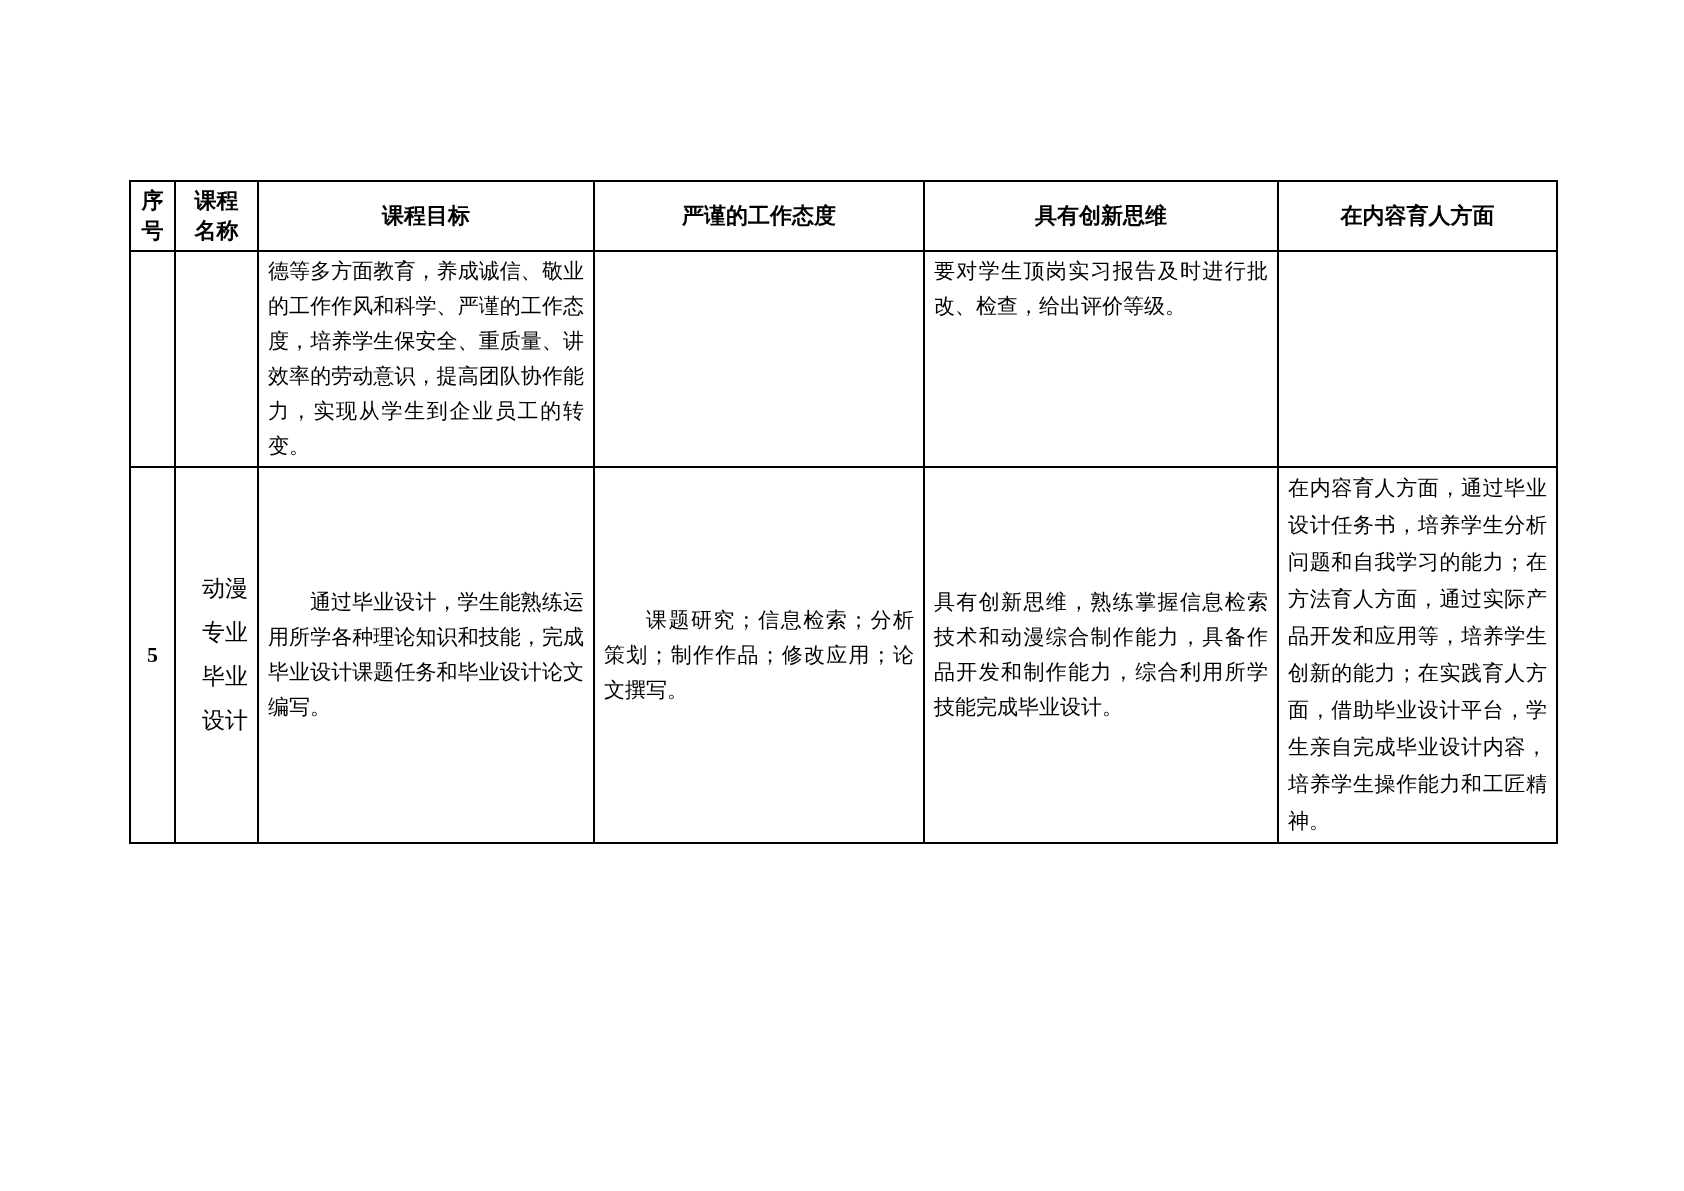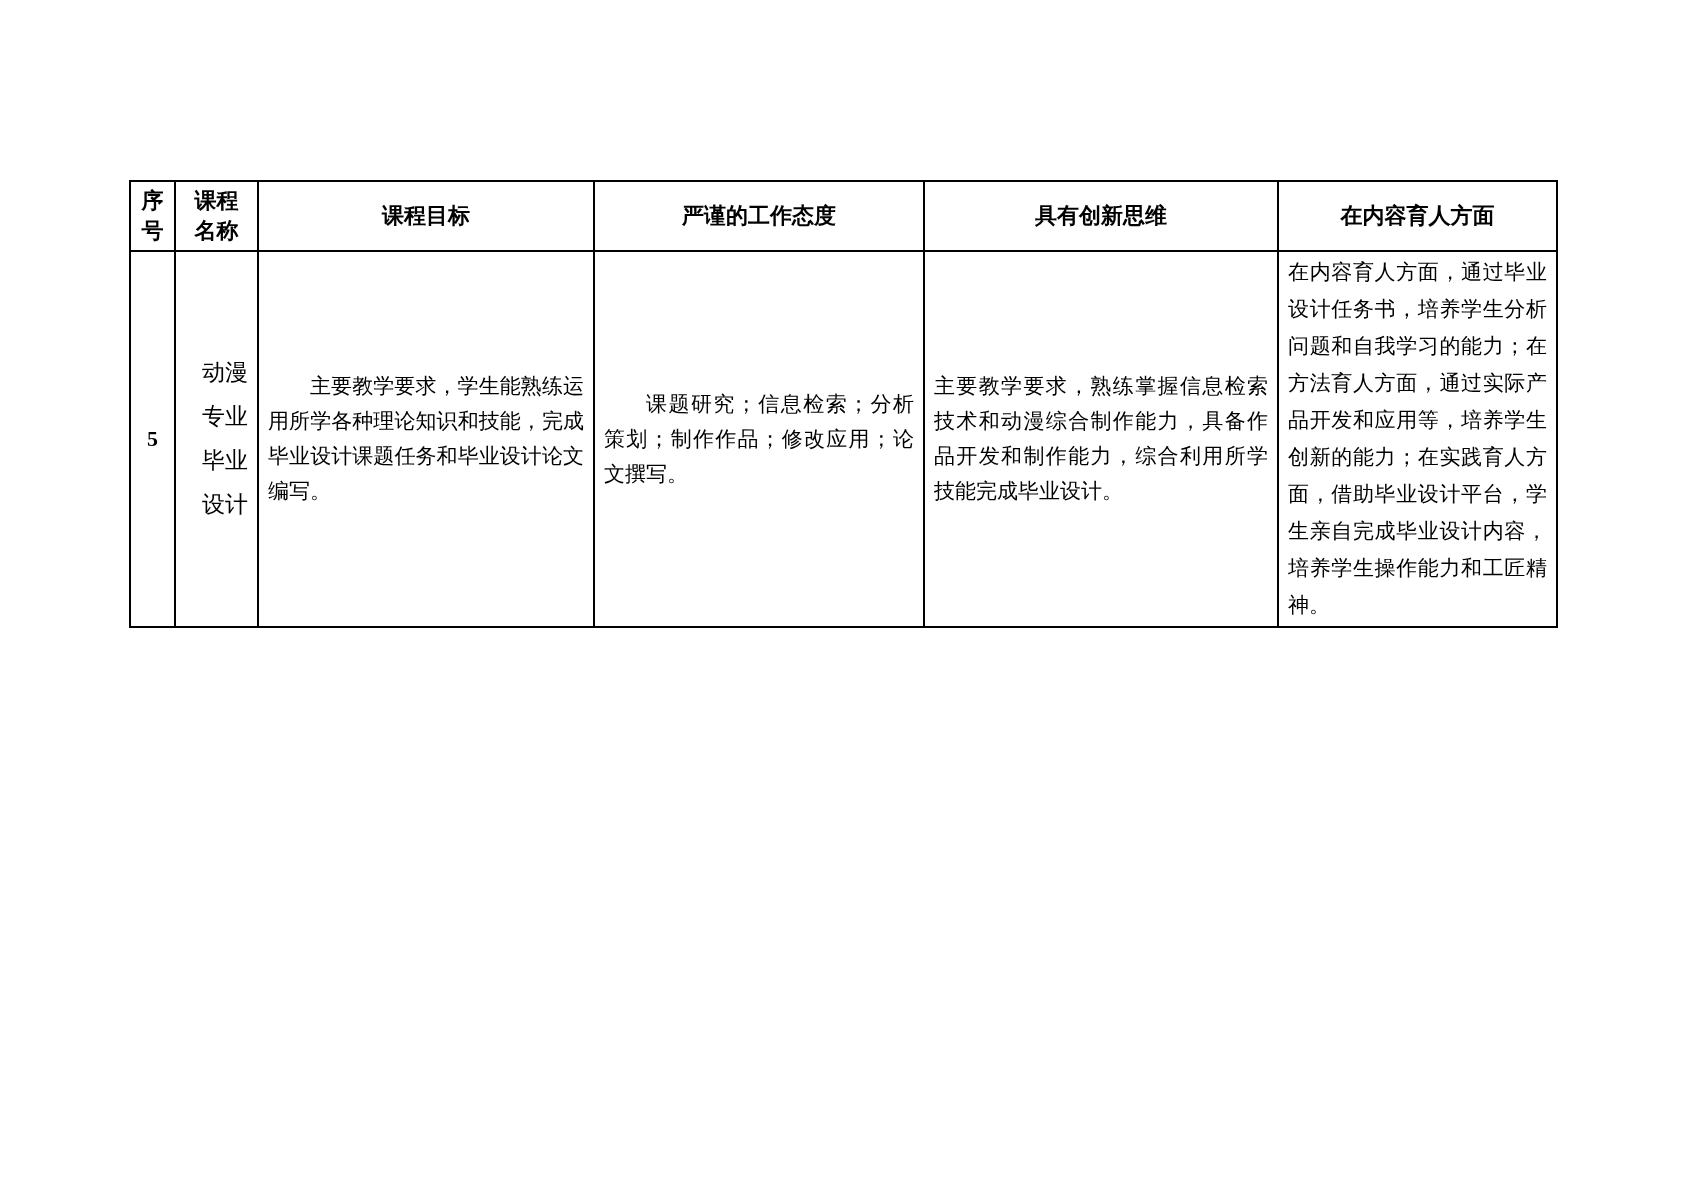--- a/index.html
+++ b/index.html
@@ -98,28 +98,36 @@
       <th class="hdr">序
 号</th>
       <th class="hdr">课程
 名称</th>
       <th class="hdr">课程目标</th>
       <th class="hdr">严谨的工作态度</th>
       <th class="hdr">具有创新思维</th>
       <th class="hdr">在内容育人方面</th>
     </tr>
 
+    <tr class="row-cont">
+      <td class="body-cell v-top"></td>
+      <td class="body-cell v-top"></td>
+      <td class="body-cell v-top justify">德等多方面教育，养成诚信、敬业的工作作风和科学、严谨的工作态度，培养学生保安全、重质量、讲效率的劳动意识，提高团队协作能力，实现从学生到企业员工的转变。</td>
+      <td class="body-cell v-top"></td>
+      <td class="body-cell v-top justify">要对学生顶岗实习报告及时进行批改、检查，给出评价等级。</td>
+      <td class="body-cell v-top"></td>
+    </tr>
 
     <tr class="row-five">
       <td class="serial-cell">5</td>
       <td class="course-name-cell">动漫
 专业
 毕业
 设计</td>
-      <td class="body-cell v-mid justify indent">主要教学要求，学生能熟练运用所学各种理论知识和技能，完成毕业设计课题任务和毕业设计论文编写。</td>
+      <td class="body-cell v-mid justify indent">通过毕业设计，学生能熟练运用所学各种理论知识和技能，完成毕业设计课题任务和毕业设计论文编写。</td>
       <td class="body-cell v-mid justify indent">课题研究；信息检索；分析策划；制作作品；修改应用；论文撰写。</td>
-      <td class="body-cell v-mid justify">主要教学要求，熟练掌握信息检索技术和动漫综合制作能力，具备作品开发和制作能力，综合利用所学技能完成毕业设计。</td>
+      <td class="body-cell v-mid justify">具有创新思维，熟练掌握信息检索技术和动漫综合制作能力，具备作品开发和制作能力，综合利用所学技能完成毕业设计。</td>
       <td class="body-cell v-top justify ideology-cell">在内容育人方面，通过毕业设计任务书，培养学生分析问题和自我学习的能力；在方法育人方面，通过实际产品开发和应用等，培养学生创新的能力；在实践育人方面，借助毕业设计平台，学生亲自完成毕业设计内容，培养学生操作能力和工匠精神。</td>
     </tr>
   </tbody>
     </table>
 
 </div>
 
 </body></html>

